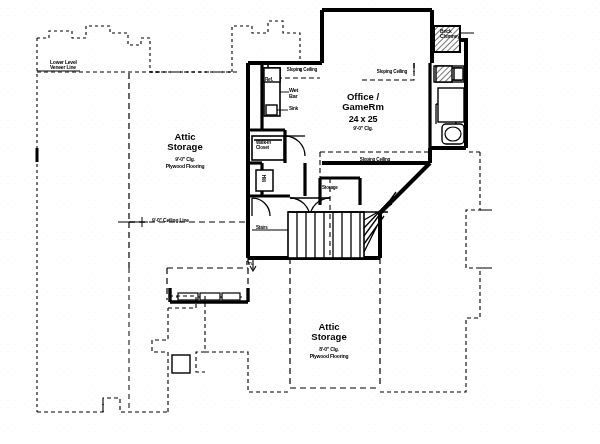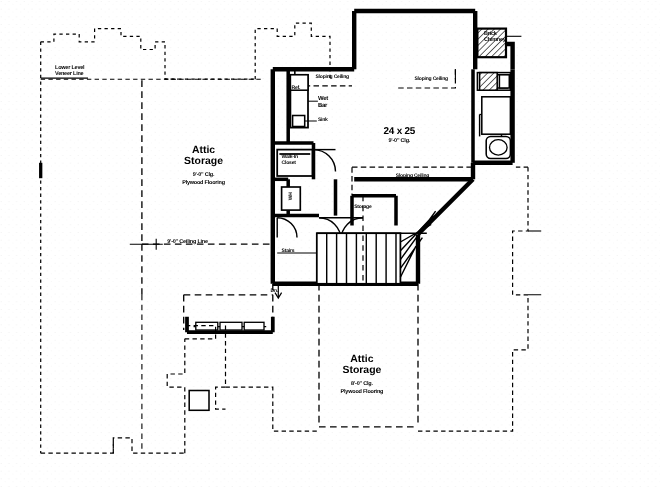--- a/index.html
+++ b/index.html
@@ -315,20 +315,22 @@
   <div class="lbl room-note left" style="left:50px; top:60px; width:70px; text-align:left;">Lower Level
 Veneer Line</div>
 
   <div class="lbl room-name" style="left:154px; top:132px; width:62px;">Attic
 Storage</div>
   <div class="lbl room-note" style="left:154px; top:157px; width:62px;">9'-0" Clg.</div>
   <div class="lbl room-note" style="left:146px; top:164px; width:78px;">Plywood Flooring</div>
 
   <div class="lbl room-note left" style="left:152px; top:218px; width:90px; text-align:left;">9'-0" Ceiling Line</div>
 
+  <div class="lbl room-name" style="left:330px; top:92px; width:66px;">Office /
+GameRm</div>
   <div class="lbl room-dim" style="left:330px; top:115px; width:66px;text-align:center;">24 x 25</div>
   <div class="lbl room-note" style="left:330px; top:126px; width:66px;">9'-0" Clg.</div>
 
   <div class="lbl room-name" style="left:298px; top:322px; width:62px;">Attic
 Storage</div>
   <div class="lbl room-note" style="left:298px; top:347px; width:62px;">8'-0" Clg.</div>
   <div class="lbl room-note" style="left:290px; top:354px; width:78px;">Plywood Flooring</div>
 
   <div class="lbl room-note left" style="left:440px; top:29px; width:40px; text-align:left;">Brick
 Chimney</div>

